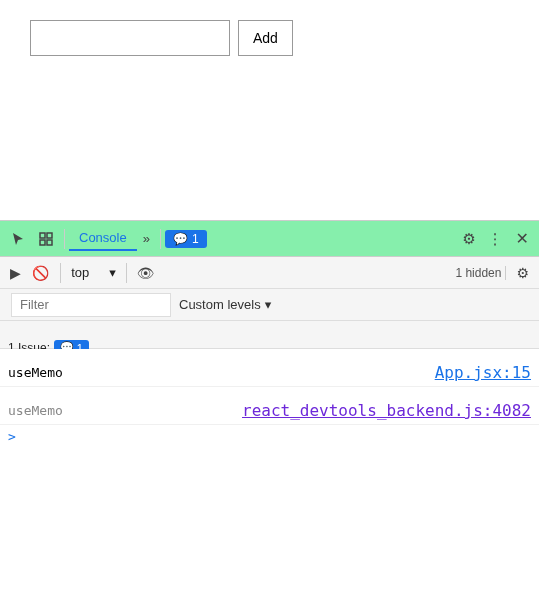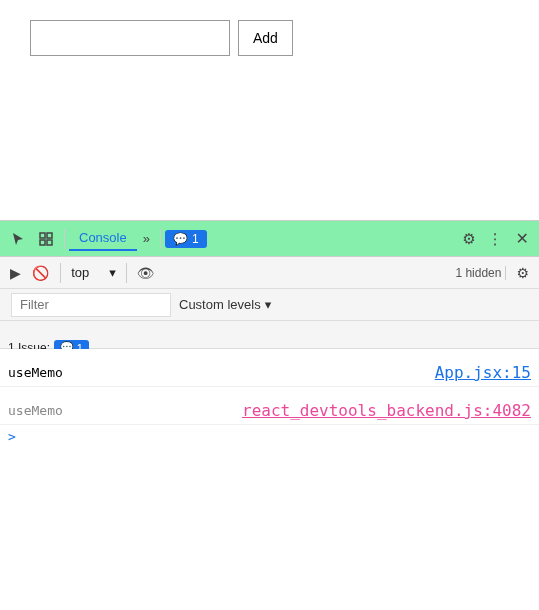--- a/index.html
+++ b/index.html
@@ -303,21 +303,21 @@
     }
 
     .log-filename {
       color: #1a73e8;
       text-decoration: underline;
       cursor: pointer;
       font-size: 16px;
     }
 
     .log-filename.gray {
-      color: #ec4899;
+      color: #6d28d9;
     }
 
     .cursor-row {
       display: flex;
       align-items: center;
       padding: 4px 8px;
       font-size: 13px;
       color: #1a73e8;
       font-family: monospace;
     }

